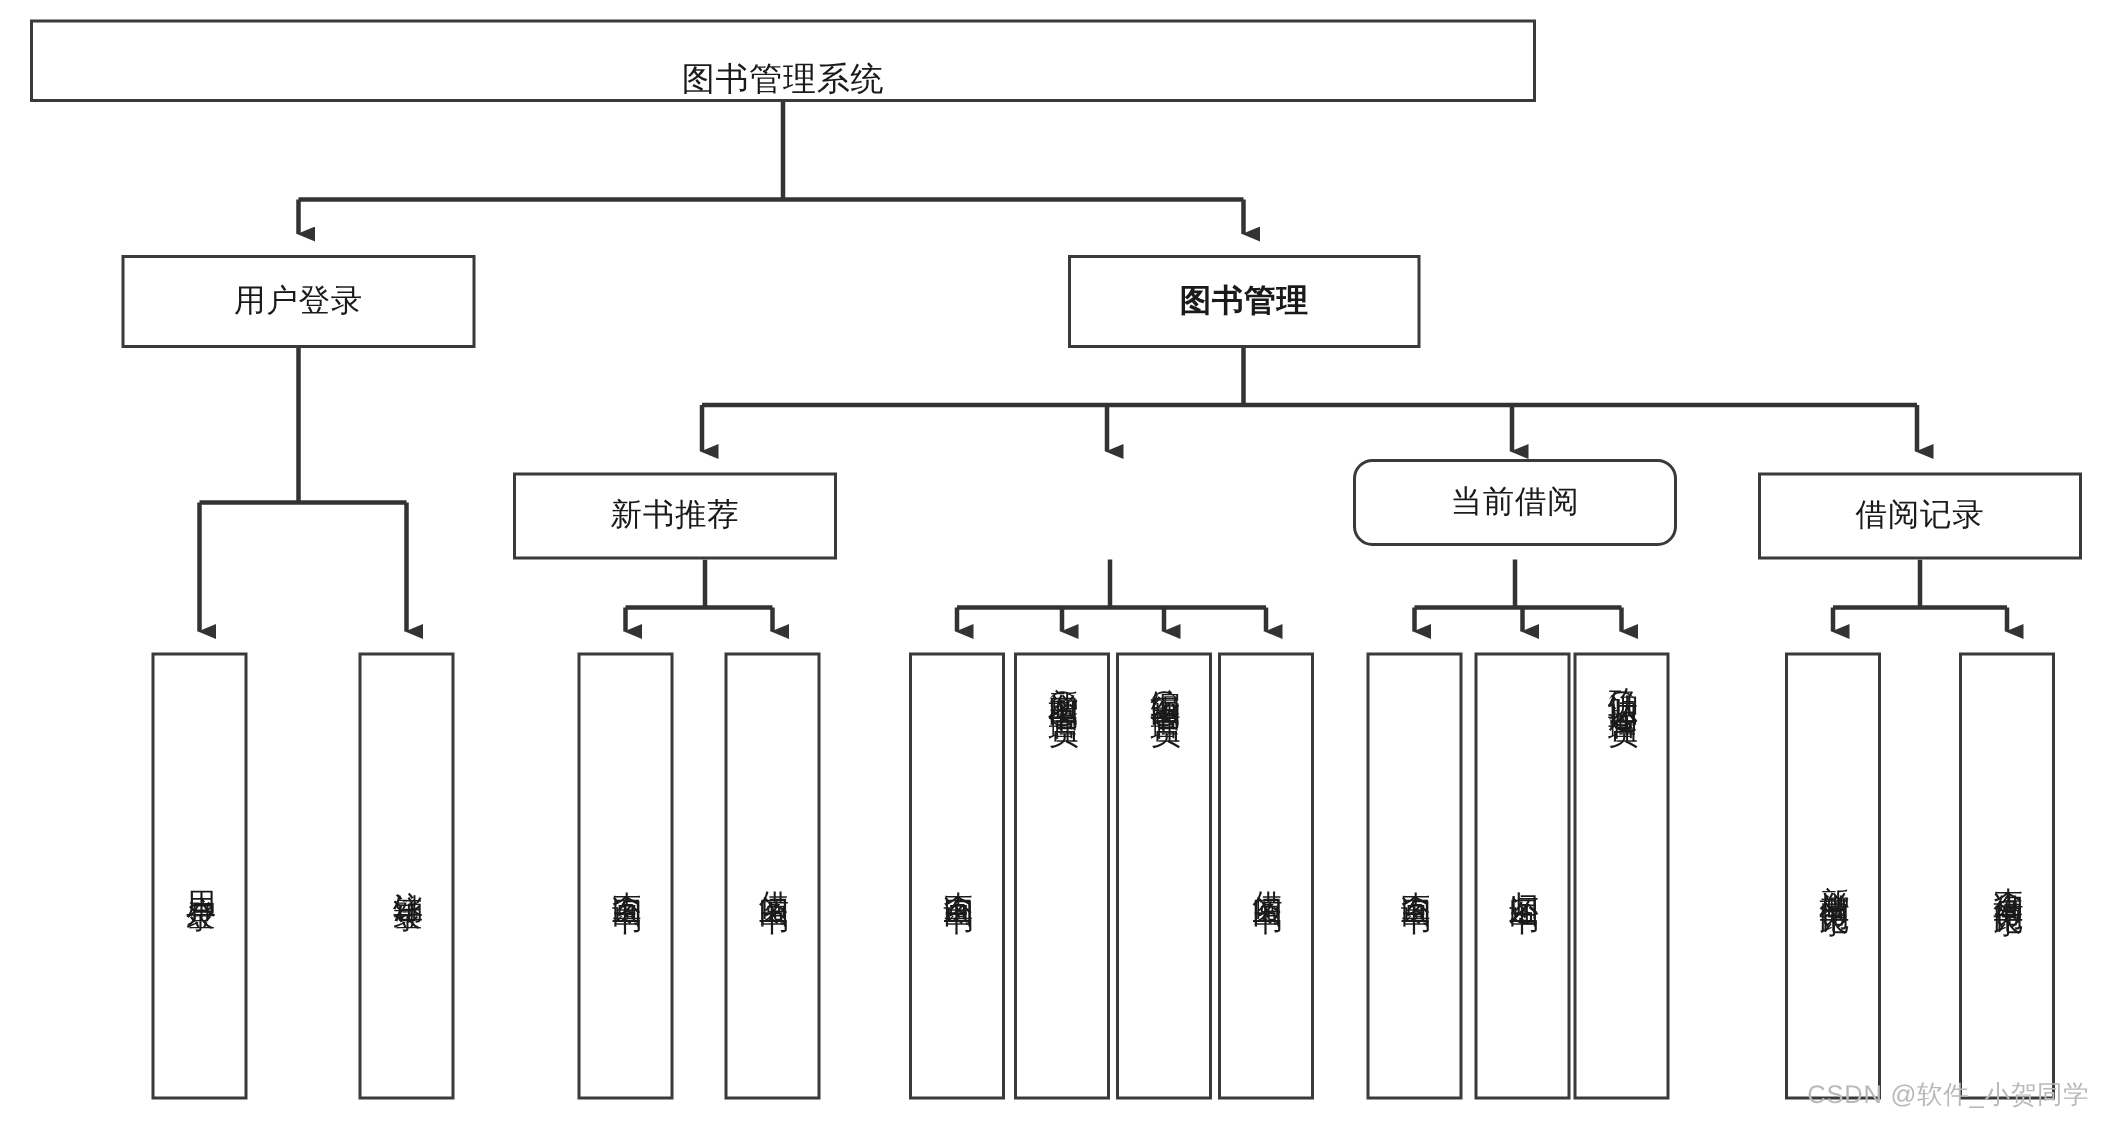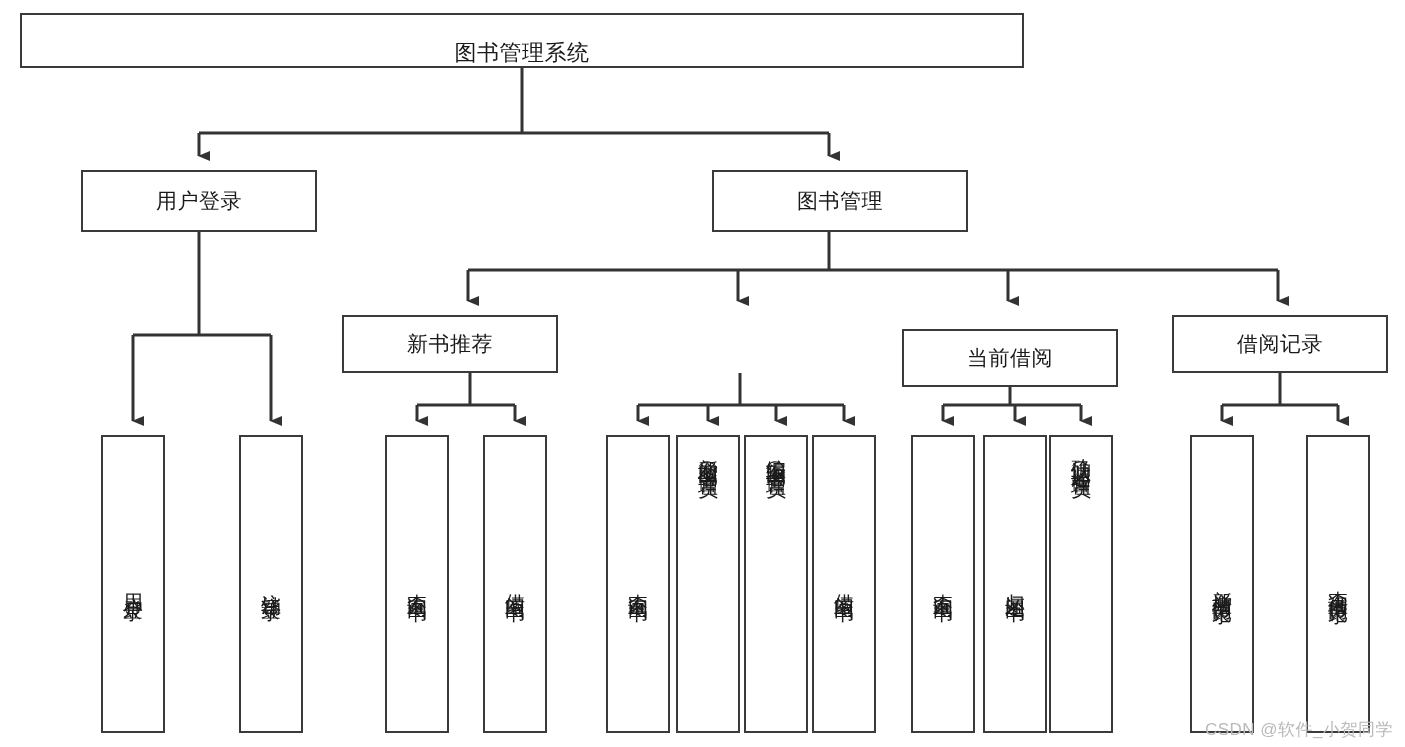--- a/index.html
+++ b/index.html
@@ -133,28 +133,28 @@
       </g>
   </svg>
 
   <div class="node root horizontal" style="left: 20px; top: 13px; width: 1004px; height: 55px;">
     <span class="node-label">图书管理系统</span>
   </div>
 
   <div class="node horizontal" style="left: 81px; top: 170px; width: 236px; height: 62px;">
     <span class="node-label">用户登录</span>
   </div>
-  <div class="node horizontal" style="left: 712px; top: 170px; width: 256px; height: 62px;">
+  <div class="node horizontal" style="left: 712px; top: 170px; width: 235px; height: 62px; font-weight: bold;">
     <span class="node-label">图书管理</span>
   </div>
 
   <div class="node horizontal" style="left: 342px; top: 315px; width: 216px; height: 58px;">
     <span class="node-label">新书推荐</span>
   </div>
-  <div class="node horizontal" style="left: 902px; top: 329px; width: 216px; height: 58px;">
+  <div class="node horizontal" style="left: 902px; top: 306px; width: 216px; height: 58px; border-radius: 13px;">
     <span class="node-label">当前借阅</span>
   </div>
   <div class="node horizontal" style="left: 1172px; top: 315px; width: 216px; height: 58px;">
     <span class="node-label">借阅记录</span>
   </div>
 
   <div class="node vertical centered" style="left: 101px; top: 435px; width: 64px; height: 298px;">
     <span class="node-label">用户登录</span>
   </div>
   <div class="node vertical centered" style="left: 239px; top: 435px; width: 64px; height: 298px;">

